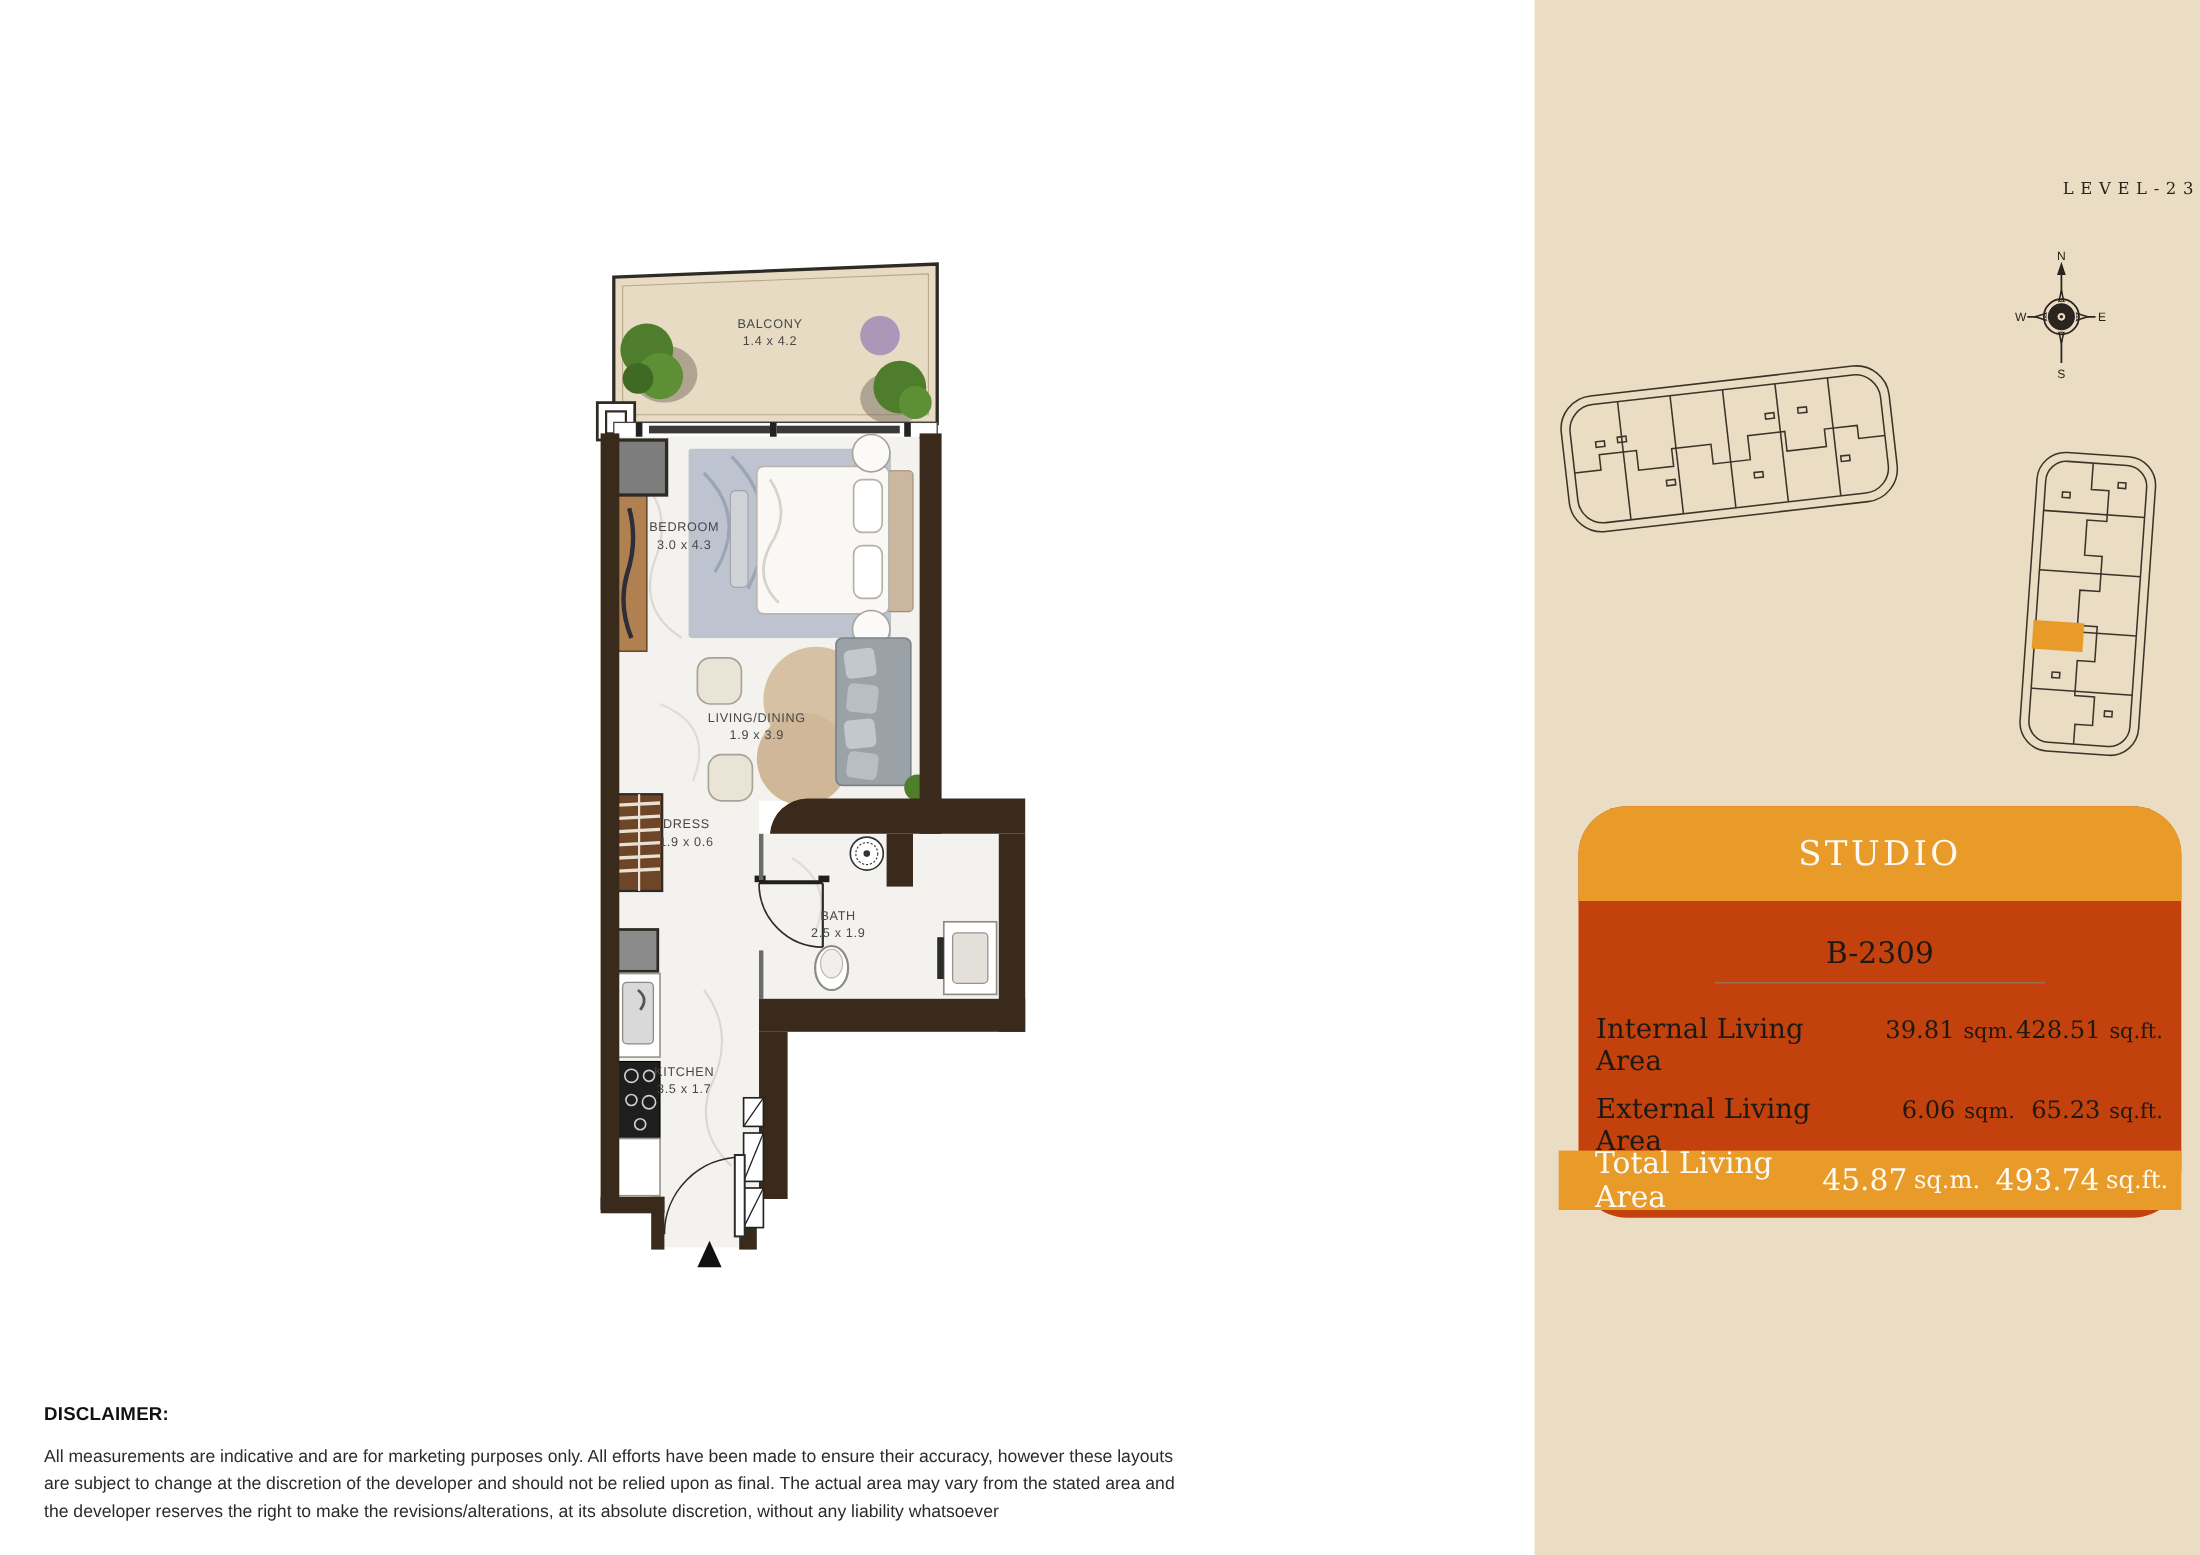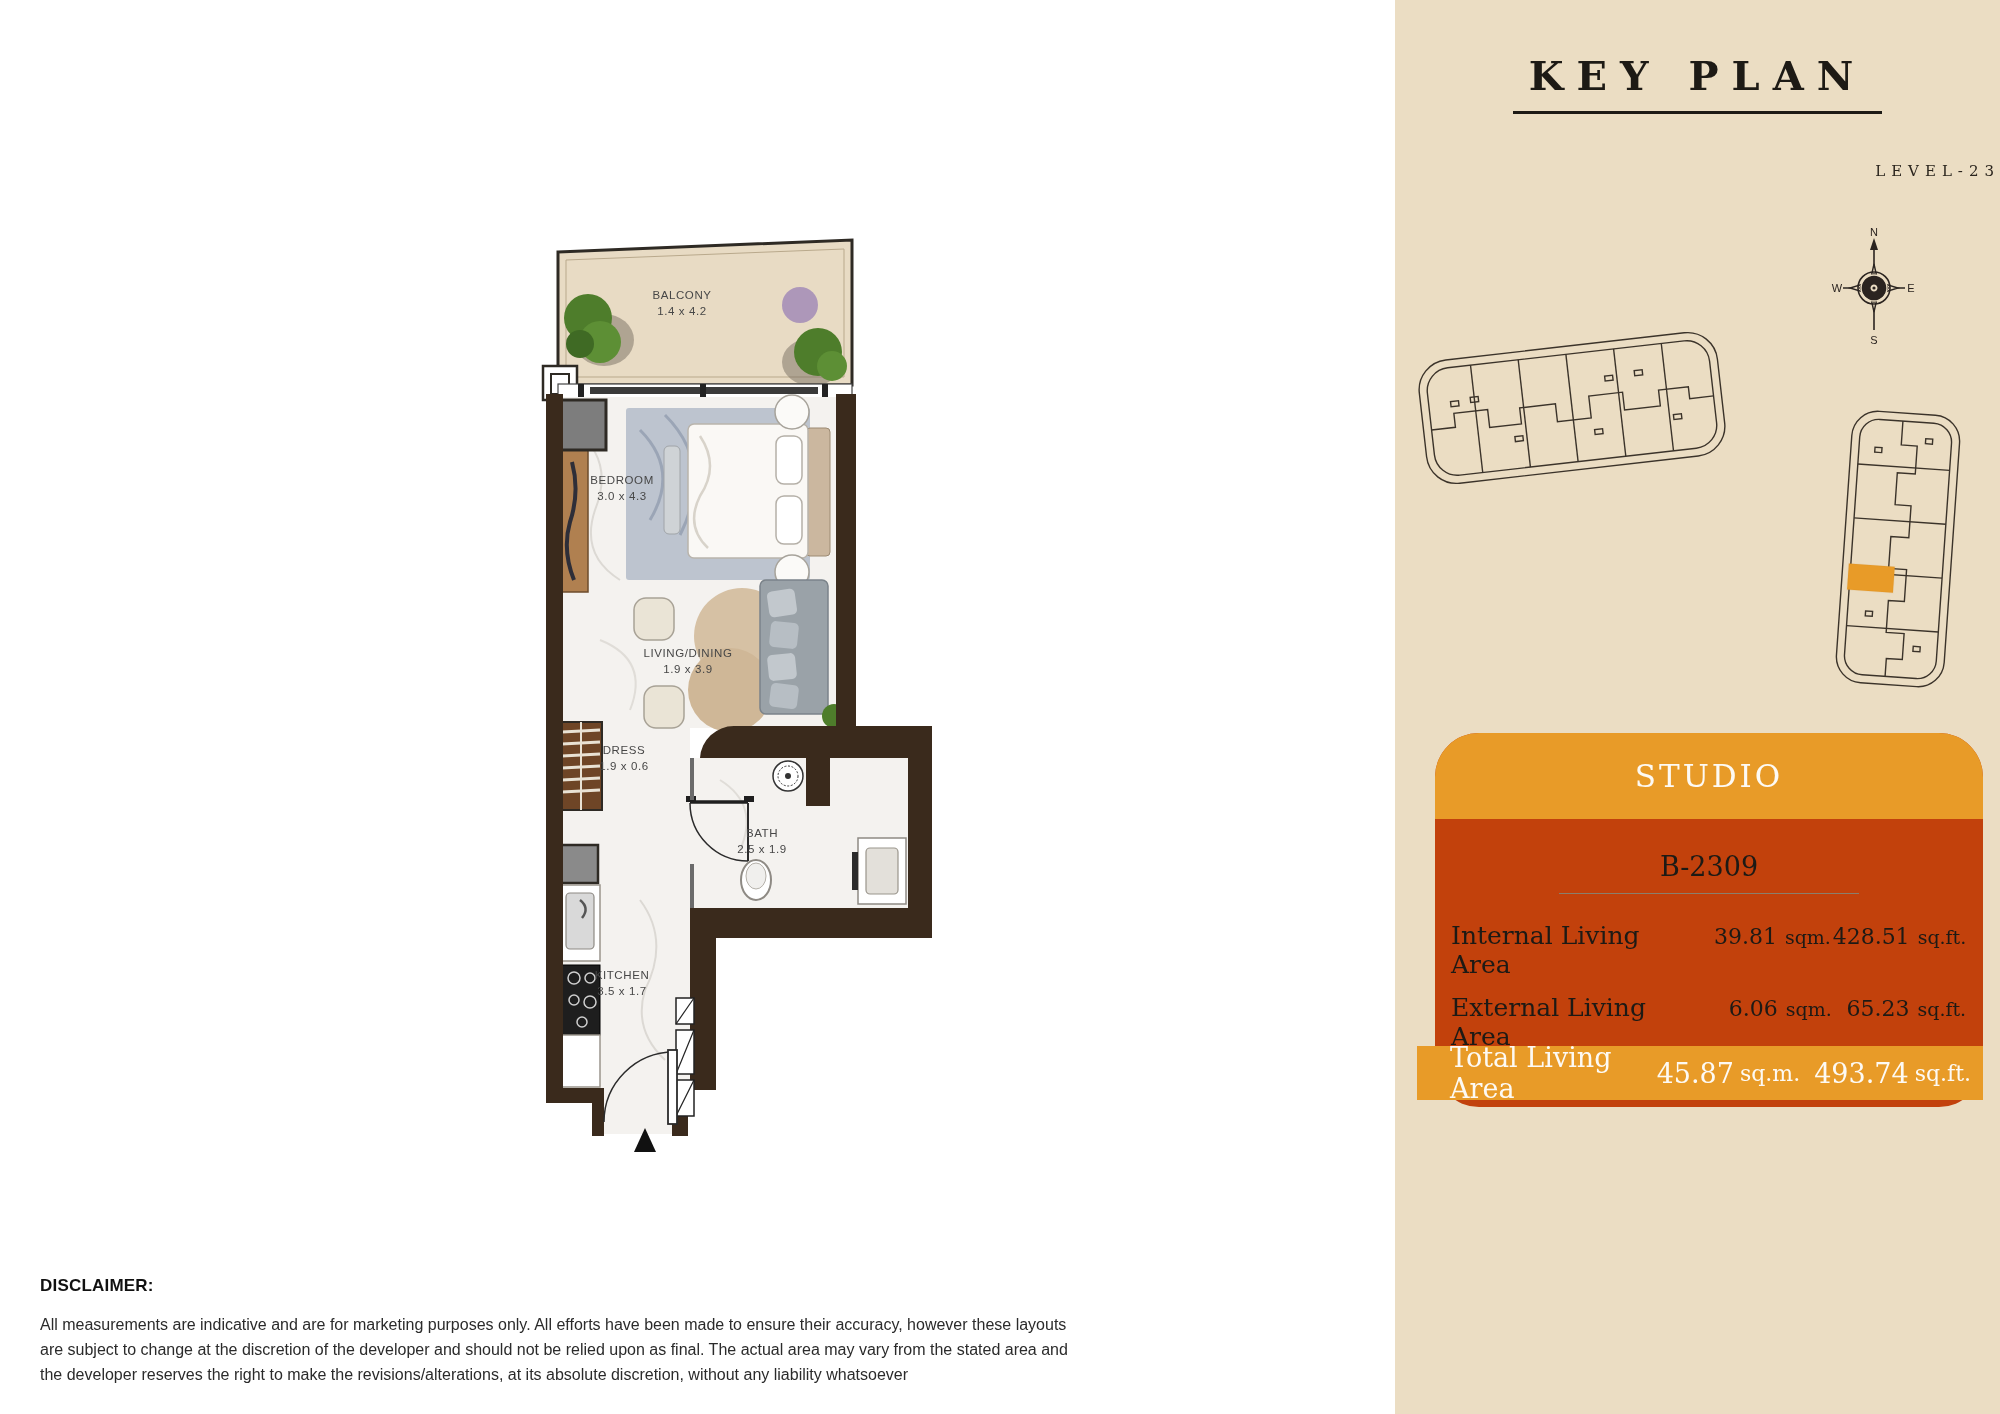--- a/index.html
+++ b/index.html
@@ -192,21 +192,21 @@
       <line x1="676" y1="1116" x2="694" y2="1080" stroke="#222" stroke-width="1.2"></line>
     </g>
 
     <g>
       <path d="M604,1122 A 70 70 0 0 1 674,1052" fill="none" stroke="#2b2b2b" stroke-width="1.5"></path>
       <rect x="668" y="1050" width="9" height="74" fill="#ffffff" stroke="#2b2b2b" stroke-width="1.8"></rect>
       <polygon points="634,1152 656,1152 645,1128" fill="#111"></polygon>
     </g>
   </svg>
 
-  <div class="room-label" style="left:602px;top:288px;width:160px;">
+  <div class="room-label" style="left:620px;top:288px;width:160px;">
     <span class="nm">BALCONY</span>
       <span class="dm">1.4 x 4.2</span>
   </div>
   <div class="room-label" style="left:560px;top:473px;width:124px;">
     <span class="nm">BEDROOM</span>
       <span class="dm">3.0 x 4.3</span>
   </div>
   <div class="room-label" style="left:608px;top:646px;width:160px;">
     <span class="nm">LIVING/DINING</span>
       <span class="dm">1.9 x 3.9</span>
@@ -218,21 +218,20 @@
   <div class="room-label" style="left:702px;top:826px;width:120px;">
     <span class="nm">BATH</span>
       <span class="dm">2.5 x 1.9</span>
   </div>
   <div class="room-label" style="left:562px;top:968px;width:120px;">
     <span class="nm">KITCHEN</span>
       <span class="dm">3.5 x 1.7</span>
   </div>
 
   <div class="panel">
-    <div class="keyplan-title"><span>KEY PLAN</span></div>
     <div class="level-label">LEVEL-23</div>
   </div>
 
   <svg style="left:1833px;top:228px;" width="82" height="118" viewBox="0 0 82 118">
     <line x1="41" y1="18" x2="41" y2="102" stroke="#2b2420" stroke-width="1.6"></line>
     <polygon points="41,10 37,22 45,22" fill="#2b2420"></polygon>
     <line x1="10" y1="60" x2="72" y2="60" stroke="#2b2420" stroke-width="1.6"></line>
     <g transform="translate(41,60)">
       <polygon points="0,-24 4,-6 24,0 4,6 0,24 -4,6 -24,0 -4,-6" fill="#EBDDC3" stroke="#2b2420" stroke-width="1.4"></polygon>
       <polygon points="0,-15 9,-9 15,0 9,9 0,15 -9,9 -15,0 -9,-9" fill="#2b2420"></polygon>

